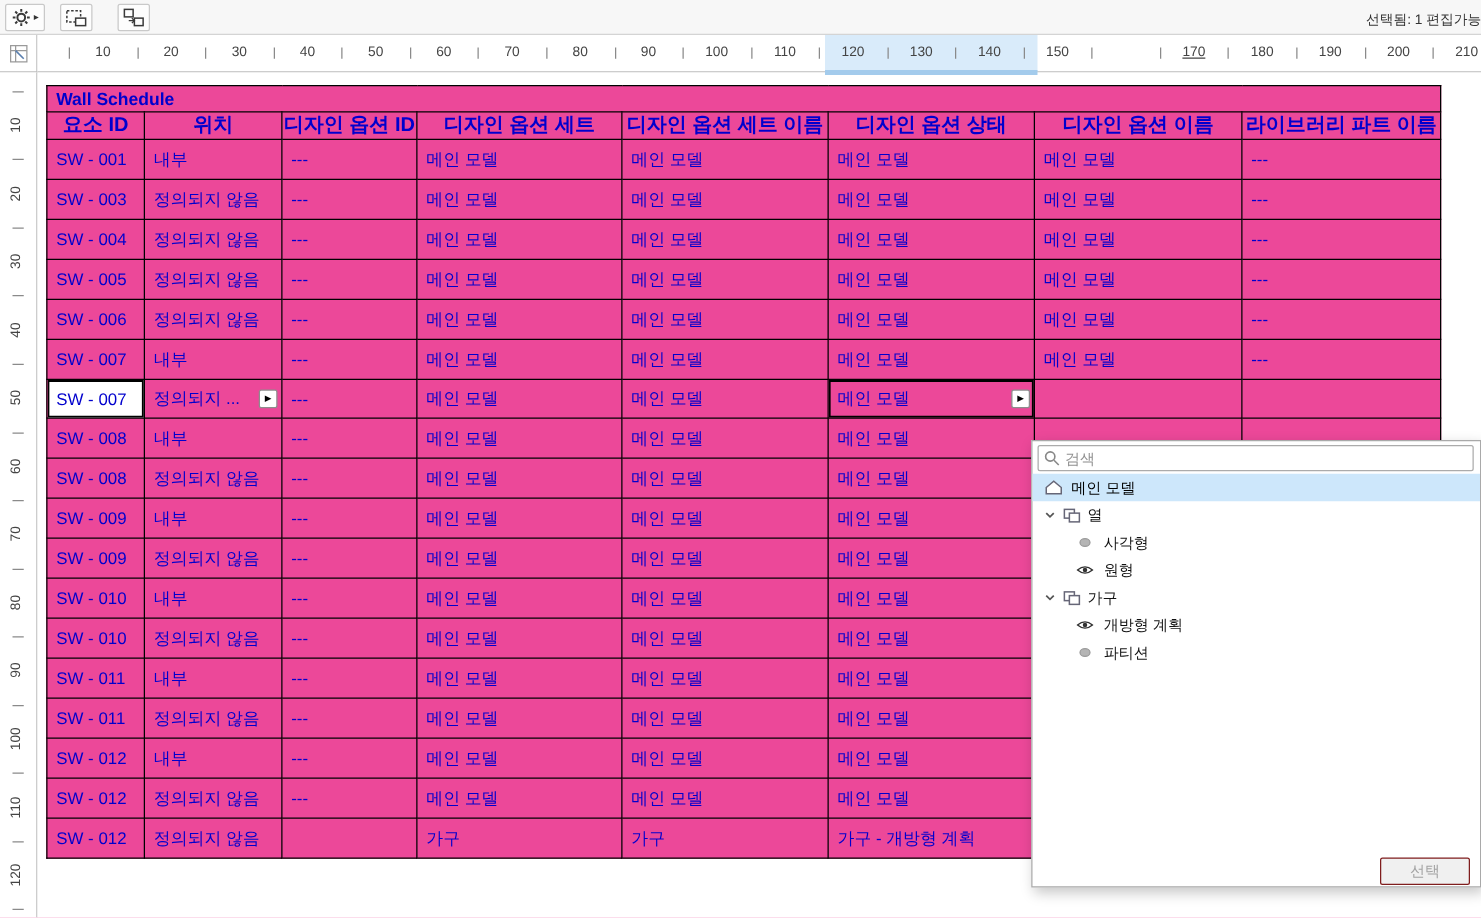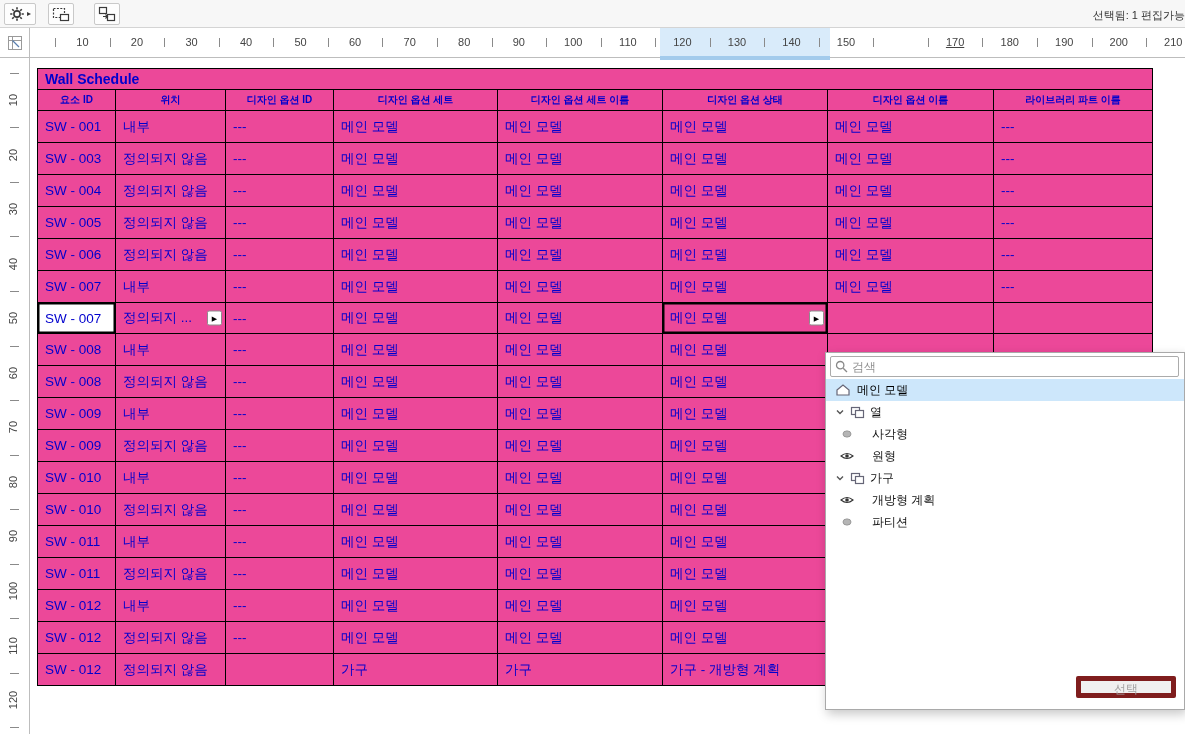--- a/index.html
+++ b/index.html
@@ -24,39 +24,39 @@
 .col-underline{position:absolute;left:660px;top:56px;width:170px;height:4px;background:#a3cbec;z-index:6}
 .v-ruler{position:absolute;left:0;top:58px;width:30px;height:676px;background:#fff;border-right:1px solid #bdbdbd;overflow:hidden}
 .v-num{position:absolute;left:4px;width:18px;height:18px;display:flex;align-items:center;justify-content:center;font-size:11px;color:#444;transform:rotate(-90deg)}
 .v-tick{position:absolute;left:10px;width:9px;height:1px;background:#8a8a8a}
 
 
 .canvas{position:absolute;left:30px;top:58px;width:1155px;height:676px;background:#fff;overflow:hidden}
 .sched{position:absolute;left:7px;top:10px;border-collapse:collapse;table-layout:fixed;width:1115px;background:#ec4899}
 .sched td,.sched th{border:1px solid #000;overflow:hidden;white-space:nowrap}
 .title-cell{height:21px;font-size:14px;font-weight:bold;color:#0000cd;padding-left:7px;text-align:left}
-.sched th{height:21px;font-size:10px;font-weight:bold;color:#0000cd;text-align:center}
+.sched th{height:21px;font-size:16px;font-weight:bold;color:#0000cd;text-align:center}
 .sched td.cell{height:32px;font-size:13.5px;color:#0000cd;padding-left:7px;text-align:left}
 .edit-row td.cell{height:31px}
 .edit-row .id-cell{color:#000;background:#fff;box-shadow:inset 0 0 0 1.5px #000}
 .rel{position:relative}
 .sel-cell{box-shadow:inset 0 0 0 1.5px #000}
 .cell-btn{position:absolute;right:3px;top:50%;transform:translateY(-50%);width:15px;height:15px;border:1px solid #8d8d8d;background:#fff;font-size:7px;color:#000;display:flex;align-items:center;justify-content:center;border-radius:2px;cursor:pointer;padding:0;line-height:1}
 
 
 .popup{position:absolute;left:825px;top:352px;width:360px;height:358px;background:#fff;border:1px solid #a9a9a9;box-shadow:2px 4px 10px rgba(0,0,0,.22);z-index:20}
 .search-box{position:absolute;left:4px;top:3px;right:5px;height:21px;border:1px solid #ababab;border-radius:2px;background:#fff;display:flex;align-items:center;padding:0 4px;gap:4px}
 .search-box input{flex:1;border:none;outline:none;font-size:12px;color:#333;font-family:inherit;background:transparent}
 .search-box input::placeholder{color:#909090}
 .mm-item{position:absolute;left:0;top:26px;width:100%;height:22px;background:#cde7fb;display:flex;align-items:center;gap:6px;padding-left:9px;font-size:12px;color:#000;cursor:pointer}
 .tree{position:absolute;left:0;top:48px;width:100%}
 .tree-row{height:22px;display:flex;align-items:center;font-size:12px;color:#111;gap:5px;cursor:pointer}
 .tree-row.group{padding-left:9px}
-.tree-row.child{padding-left:14px;gap:18px}
-.select-btn{position:absolute;right:8px;bottom:11px;width:100px;height:22px;background:#f0f0f0;border:5px solid #7f1d1d;border-radius:2px;color:#a3a3a3;font-size:12px;font-family:inherit;cursor:pointer}
+.tree-row.child{padding-left:35px;gap:8px}
+.select-btn{position:absolute;right:8px;bottom:1px;width:72px;height:22px;background:#f0f0f0;border:1px solid #7f1d1d;border-radius:2px;color:#a3a3a3;font-size:12px;font-family:inherit;cursor:pointer}
 </style>
 </head>
 <body>
 
 <div class="app">
 
   <div class="toolbar">
     <button class="tbtn" id="btn-gear">
       <svg width="16" height="16" viewBox="0 0 16 16">
         <g stroke="#3a3a3a" stroke-width="1.6" fill="none">

